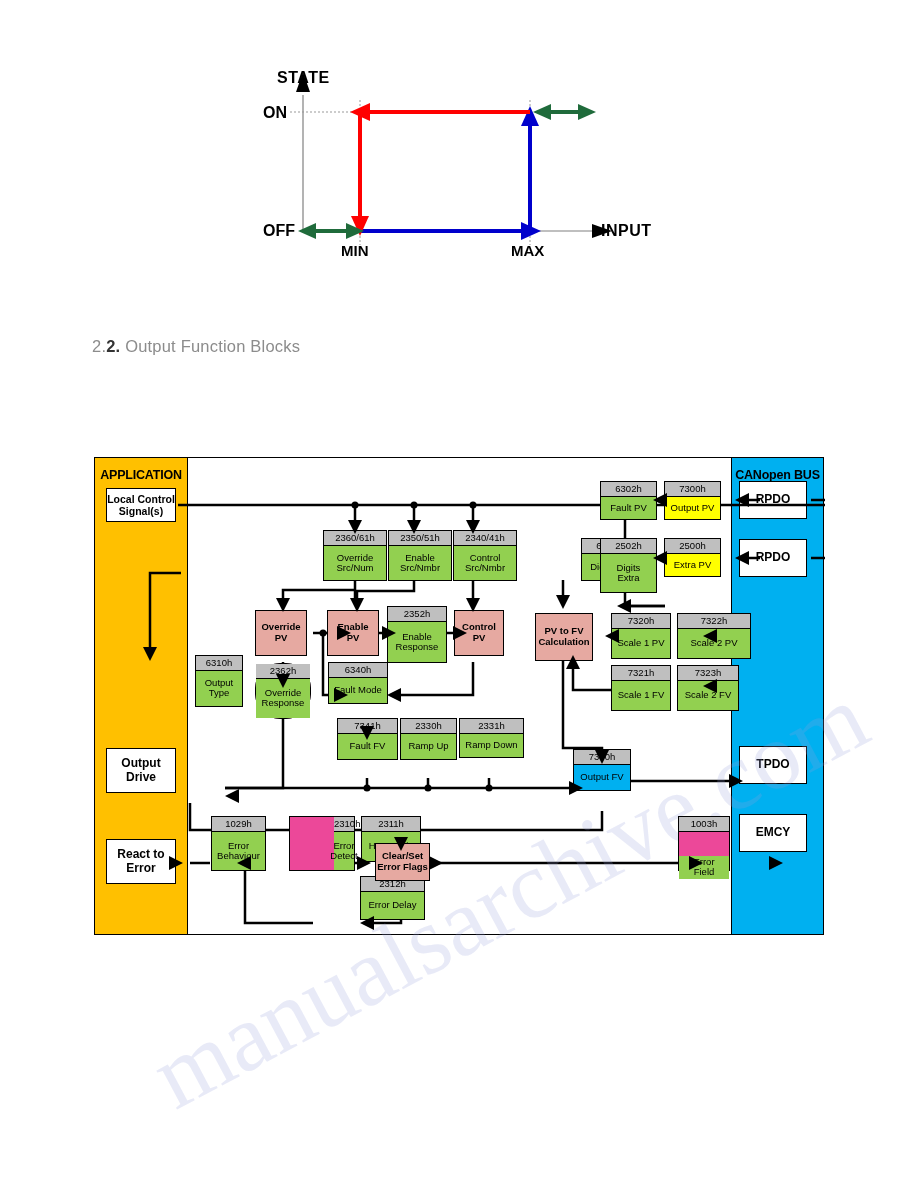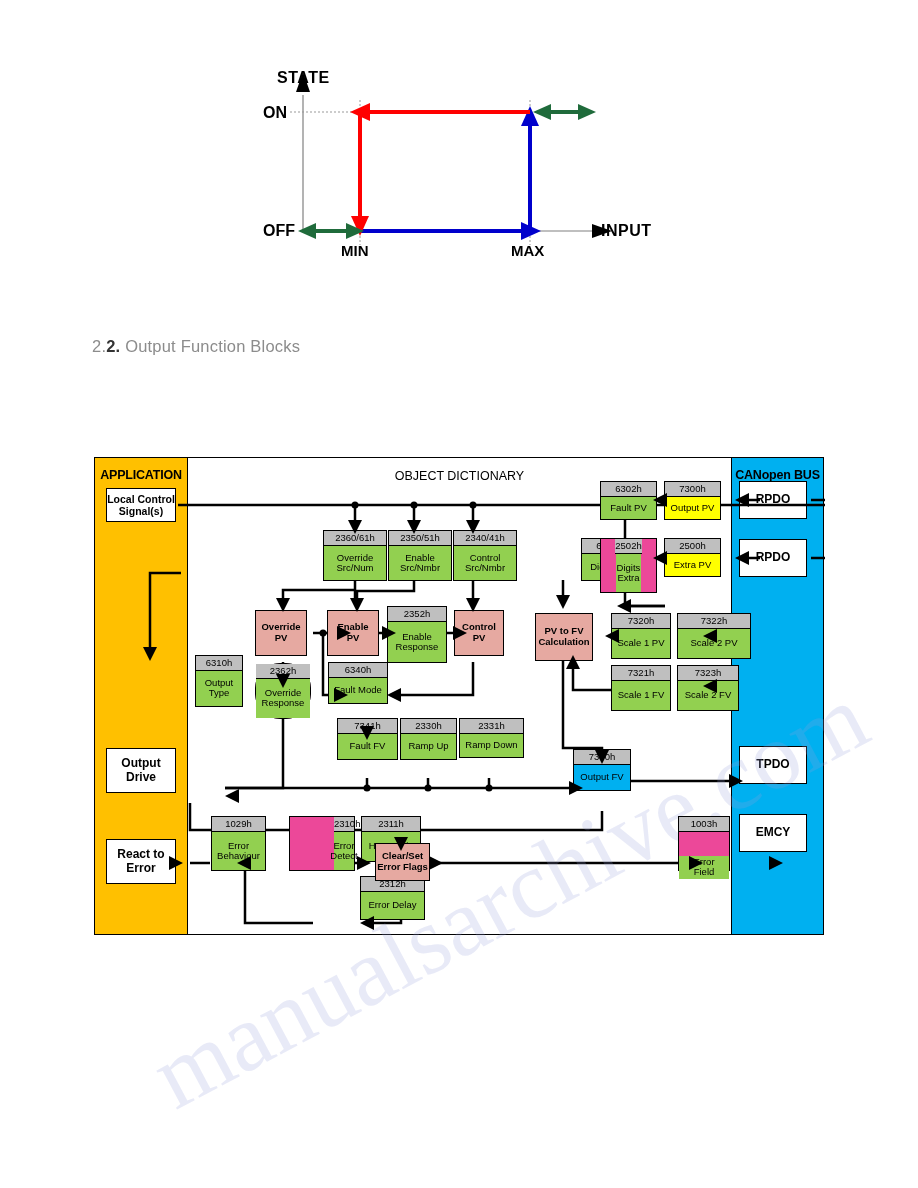--- a/index.html
+++ b/index.html
@@ -225,21 +225,20 @@
 </div>
 
 <div id="block-diagram">
 
   <div class="band" id="band-application">
     <div class="band-title">APPLICATION</div>
   </div>
   <div class="band" id="band-canopen">
     <div class="band-title">CANopen BUS</div>
   </div>
-  <div id="od-title">OBJECT DICTIONARY</div>
 
   <div id="watermark">manualsarchive.com</div>
 
   <svg id="wires">
     <g stroke="#000" fill="none">
 
       <path d="M 83 47 L 745 47" stroke-width="2.5"></path>
 
       <circle cx="260" cy="47" r="3.5" fill="#000" stroke="none"></circle>
       <circle cx="319" cy="47" r="3.5" fill="#000" stroke="none"></circle>
@@ -418,21 +417,21 @@
 
   <div class="od-box" style="left:505px; top:23px; width:57px; height:39px;">
     <div class="idx">6302h</div>
     <div class="val green">Fault PV</div>
   </div>
   <div class="od-box" style="left:569px; top:23px; width:57px; height:39px;">
     <div class="idx">7300h</div>
     <div class="val yellow">Output PV</div>
   </div>
 
-  <div class="od-box" style="left:505px; top:80px; width:57px; height:55px;align-items:center;">
+  <div class="od-box" style="left:505px; top:80px; width:57px; height:55px;">
     <div class="idx">2502h</div>
     <div class="val green">Digits<br>Extra</div>
   </div>
   <div class="od-box" style="left:569px; top:80px; width:57px; height:39px;">
     <div class="idx">2500h</div>
     <div class="val yellow">Extra PV</div>
   </div>
 
   <div class="od-box" style="left:292px; top:148px; width:60px; height:57px;">
     <div class="idx">2352h</div>

